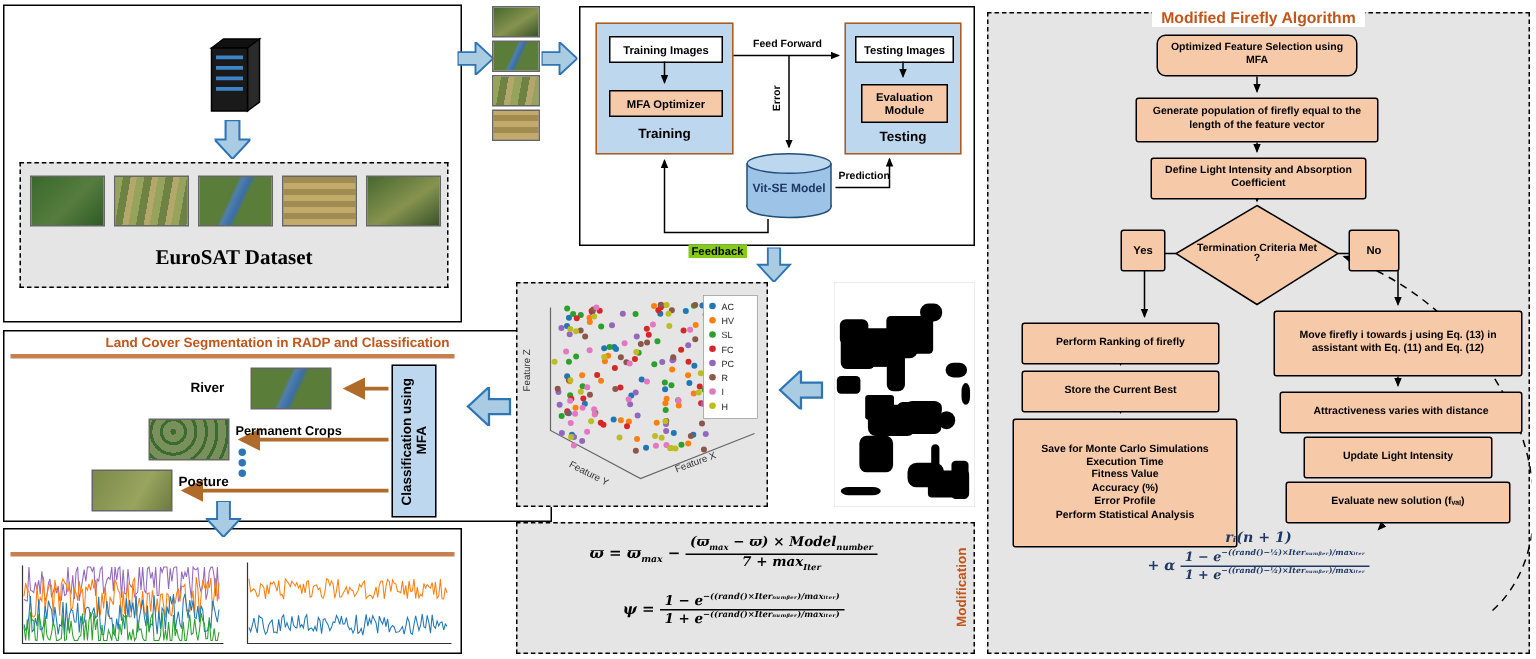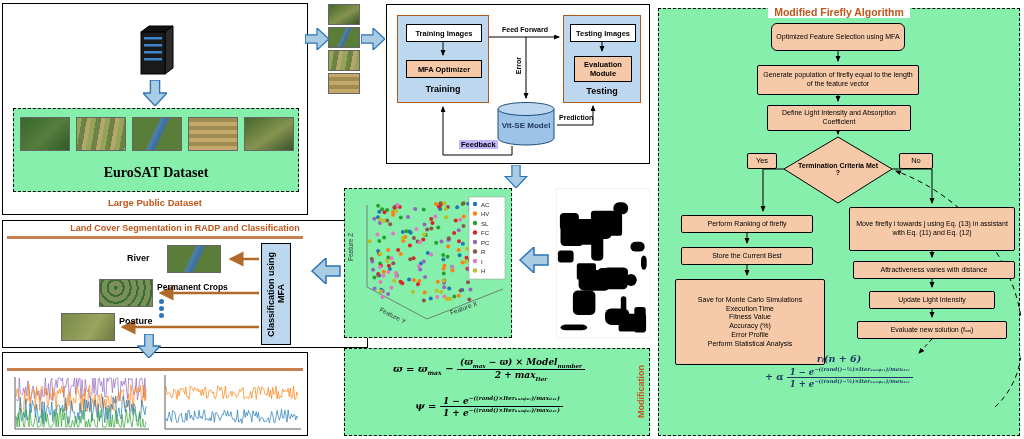--- a/index.html
+++ b/index.html
@@ -5,27 +5,27 @@
   :root{
     --brown:#C0561B; --salmon:#F6C9A8; --light-blue:#BDD7EE;
     --arrow-fill:#A9CCE3; --arrow-stroke:#2E75B6; --navy:#1F3864;
   }
   *{margin:0;padding:0;box-sizing:border-box}
   html,body{background:#fff}
   body{width:1024px;height:439px;font-family:"Liberation Sans",sans-serif;color:#000}
   #root{position:relative;width:1024px;height:439px;background:#fff;overflow:hidden}
   .abs{position:absolute}
   .bbox{border:1.5px solid #000;background:#fff}
-  .dash{border:1.5px dashed #000;background:#86efac}
+  .dash{border:1.5px dashed #000;background:#e5e5e5}
   .brown{color:var(--brown);font-weight:bold}
   .center{display:flex;align-items:center;justify-content:center;text-align:center}
   .white-box{background:#fff;border:1px solid #000;display:flex;align-items:center;justify-content:center;text-align:center;font-weight:bold}
   .salmon-box{background:var(--salmon);border:1px solid #000;display:flex;align-items:center;justify-content:center;text-align:center;font-weight:bold}
   .lblue-box{background:var(--light-blue);border:1.5px solid #B05A1A}
-  .fnode{background:var(--salmon);border:1px solid #000;display:flex;align-items:center;justify-content:center;text-align:center;font-weight:normal;font-size:7px;line-height:1.25;border-radius:2px;padding:1px 3px}
+  .fnode{background:var(--salmon);border:1px solid #000;display:flex;align-items:center;justify-content:center;text-align:center;font-weight:bold;font-size:7px;line-height:1.25;border-radius:2px;padding:13px 3px}
   .vtext{writing-mode:vertical-rl;transform:rotate(180deg)}
   .blockarrow polygon{fill:var(--arrow-fill);stroke:var(--arrow-stroke);stroke-width:1.5}
   .thumb{border:1px solid #666}
   .eq{font-family:"DejaVu Serif",serif;font-style:italic;font-weight:bold}
   sub,sup{font-size:0.62em}
   .frac{display:inline-block;vertical-align:middle;text-align:center}
   .frac .fnum{display:block;border-bottom:1px solid currentColor;padding:0 3px}
   .frac .fden{display:block;padding:0 3px}
   .g1{background:linear-gradient(135deg,#39682c,#567d3e 55%,#2f5a26)}
   .g2{background:repeating-linear-gradient(100deg,#96a35b 0 5px,#6e8243 5px 10px,#b5a76b 10px 14px)}
@@ -55,21 +55,20 @@
         <polygon points="8,0 18,0 18,14 26,14 13,28 0,14 8,14"></polygon>
       </svg>
     <div class="abs dash" style="left:10px;top:104px;width:286px;height:84px">
       <div class="abs thumb g1" style="left:6px;top:8px;width:50px;height:34px"></div>
       <div class="abs thumb g2" style="left:62px;top:8px;width:50px;height:34px"></div>
       <div class="abs thumb g3" style="left:118px;top:8px;width:50px;height:34px"></div>
       <div class="abs thumb g4" style="left:174px;top:8px;width:50px;height:34px"></div>
       <div class="abs thumb g5" style="left:230px;top:8px;width:50px;height:34px"></div>
       <div class="abs" style="left:0;top:56px;width:100%;text-align:center;font-weight:bold;font-size:14px;font-family:'Liberation Serif',serif">EuroSAT Dataset</div>
     </div>
-    <div class="abs brown" style="left:0;top:193px;width:100%;text-align:center;font-size:9.5px">Large Public Dataset</div>
   </div>
 
   <div class="abs bbox" style="left:2px;top:220px;width:366px;height:128px">
     <div class="abs brown" style="left:0;top:2px;width:100%;text-align:center;font-size:9px">Land Cover Segmentation in RADP and  Classification</div>
     <div class="abs" style="left:4px;top:15px;width:296px;height:3px;background:#c77f4f"></div>
     <svg class="abs" style="left:0;top:0" width="306" height="128">
       <defs>
           <marker id="mLC" markerWidth="8" markerHeight="8" refX="5" refY="3" orient="auto">
             <path d="M0,0 L6,3 L0,6 z" fill="#B06A2A"></path>
           </marker>
@@ -162,21 +161,21 @@
       <ellipse cx="31" cy="37" rx="28" ry="7" fill="#9DC3E6" stroke="#1F4E79"></ellipse>
       <rect x="3" y="8" width="56" height="29" fill="#9DC3E6" stroke="none"></rect>
       <line x1="3" y1="8" x2="3" y2="37" stroke="#1F4E79"></line>
       <line x1="59" y1="8" x2="59" y2="37" stroke="#1F4E79"></line>
       <ellipse cx="31" cy="8" rx="28" ry="6.5" fill="#BDD7EE" stroke="#1F4E79"></ellipse>
       <text x="31" y="27" text-anchor="middle" font-size="8" font-weight="bold" fill="#1F3864">Vit-SE Model</text>
     </svg>
     <div class="abs" style="left:100px;top:21px;width:76px;text-align:center;font-size:7px;font-weight:bold">Feed Forward</div>
     <div class="abs vtext" style="left:128px;top:52px;font-size:7px;font-weight:bold">Error</div>
     <div class="abs" style="left:172px;top:109px;font-size:7px;font-weight:bold">Prediction</div>
-    <div class="abs" style="left:72px;top:135px;font-size:7.5px;font-weight:bold;background:#c4b5fd;padding:0 2px">Feedback</div>
+    <div class="abs" style="left:72px;top:158px;font-size:7.5px;font-weight:bold;background:#84cc16;padding:0 2px">Feedback</div>
   </div>
 
   <div class="abs dash" style="left:344px;top:188px;width:168px;height:150px">
     <svg id="scatter-svg" class="abs" style="left:0;top:0" width="164" height="146">
       <text x="8" y="72" font-size="6.5" fill="#333" transform="rotate(-90 8 72)">Feature Z</text>
       <text x="34" y="122" font-size="6.5" fill="#333" transform="rotate(27 34 122)">Feature Y</text>
       <text x="106" y="126" font-size="6.5" fill="#333" transform="rotate(-20 106 126)">Feature X</text>
     <path d="M22,16 L22,98 L82,130 L158,100" fill="none" stroke="#666" stroke-width="0.8"></path>
         <circle cx="98.4" cy="70.5" r="2" fill="#1f77b4"></circle>
         <circle cx="114.6" cy="66.3" r="2" fill="#1f77b4"></circle>
@@ -397,21 +396,21 @@
       <rect x="51.3" y="32.7" width="9.5" height="7.4" rx="5.7" fill="#000"></rect>
       <rect x="14.9" y="33.8" width="12.7" height="12.1" rx="6.3" fill="#000"></rect>
       <rect x="16.0" y="30.9" width="29.7" height="25.6" rx="5.8" fill="#000"></rect>
       <rect x="9.0" y="36.1" width="30.7" height="20.3" rx="5.2" fill="#000"></rect>
       <rect x="37.2" y="29.4" width="18.8" height="21.5" rx="5.7" fill="#000"></rect>
       <rect x="47.5" y="79.4" width="24.1" height="21.9" rx="4.6" fill="#000"></rect>
     </svg>
 
   <div class="abs dash" style="left:344px;top:348px;width:306px;height:88px">
     <div class="abs eq" style="left:0;top:8px;width:288px;text-align:center;font-size:10px">
-      <span>ϖ = ϖ</span><sub>max</sub><span> − </span><span class="frac" style="font-size:9px"><span class="fnum"><span>(ϖ</span><sub>max</sub><span> − ϖ) × Model</span><sub>number</sub></span><span class="fden"><span>2 + max</span><sub>Iter</sub></span></span>
+      <span>ϖ = ϖ</span><sub>max</sub><span> − </span><span class="frac" style="font-size:9px"><span class="fnum"><span>(ϖ</span><sub>max</sub><span> − ϖ) × Model</span><sub>number</sub></span><span class="fden"><span>7 + max</span><sub>Iter</sub></span></span>
     </div>
     <div class="abs eq" style="left:0;top:46px;width:288px;text-align:center;font-size:10px">
       <span>ψ = </span><span class="frac" style="font-size:9px"><span class="fnum"><span>1 − e</span><sup>−((rand()×Iterₙᵤₘᵦₑᵣ)/maxᵢₜₑᵣ)</sup></span><span class="fden"><span>1 + e</span><sup>−((rand()×Iterₙᵤₘᵦₑᵣ)/maxᵢₜₑᵣ)</sup></span></span>
     </div>
     <div class="abs brown vtext" style="right:3px;top:16px;font-size:9px">Modification</div>
   </div>
 
   <div class="abs dash" style="left:658px;top:8px;width:362px;height:428px">
     <div class="abs" style="left:0;top:-7px;width:100%;text-align:center">
       <span class="brown" style="font-size:10.5px;background:#fff;padding:0 6px">Modified Firefly Algorithm</span>
@@ -450,20 +449,20 @@
       <div>Fitness Value</div>
       <div>Accuracy (%)</div>
       <div>Error Profile</div>
       <div>Perform Statistical Analysis</div>
     </div>
     <div class="abs fnode" style="left:190px;top:198px;width:166px;height:44px">Move firefly i towards j using Eq. (13) in assistant with Eq. (11) and Eq. (12)</div>
     <div class="abs fnode" style="left:194px;top:252px;width:162px;height:18px">Attractiveness varies with distance</div>
     <div class="abs fnode" style="left:210px;top:282px;width:126px;height:18px">Update Light Intensity</div>
     <div class="abs fnode" style="left:198px;top:312px;width:150px;height:18px">Evaluate new solution (fᵥₐₗ)</div>
     <div class="abs" style="left:24px;top:344px;width:312px;text-align:center;color:var(--navy)">
-      <div class="eq" style="font-size:9.5px">rᵢ(n + 6)</div>
+      <div class="eq" style="font-size:9.5px">rᵢ(n + 1)</div>
       <div class="eq" style="font-size:9.5px;margin-top:2px">
         <span>+ α </span><span class="frac" style="font-size:8.5px"><span class="fnum"><span>1 − e</span><sup>−((rand()−½)×Iterₙᵤₘᵦₑᵣ)/maxᵢₜₑᵣ</sup></span><span class="fden"><span>1 + e</span><sup>−((rand()−½)×Iterₙᵤₘᵦₑᵣ)/maxᵢₜₑᵣ</sup></span></span>
       </div>
     </div>
   </div>
 
 </div>
 
 </body></html>

